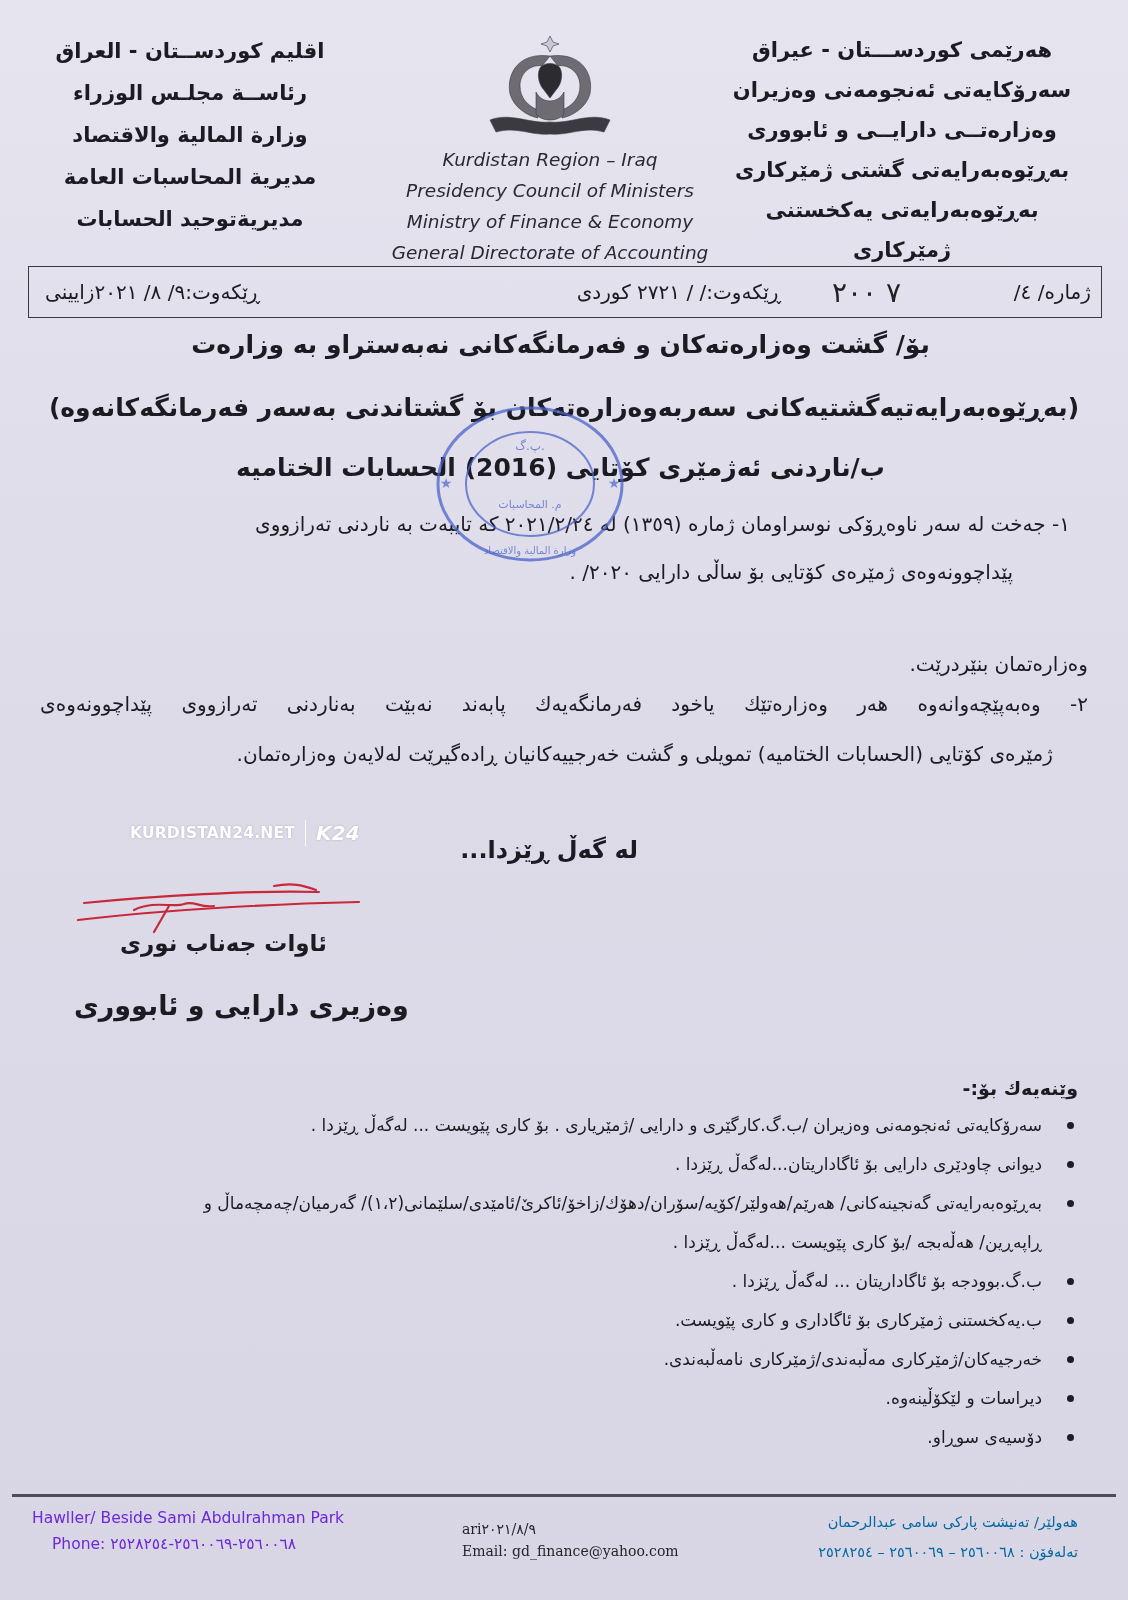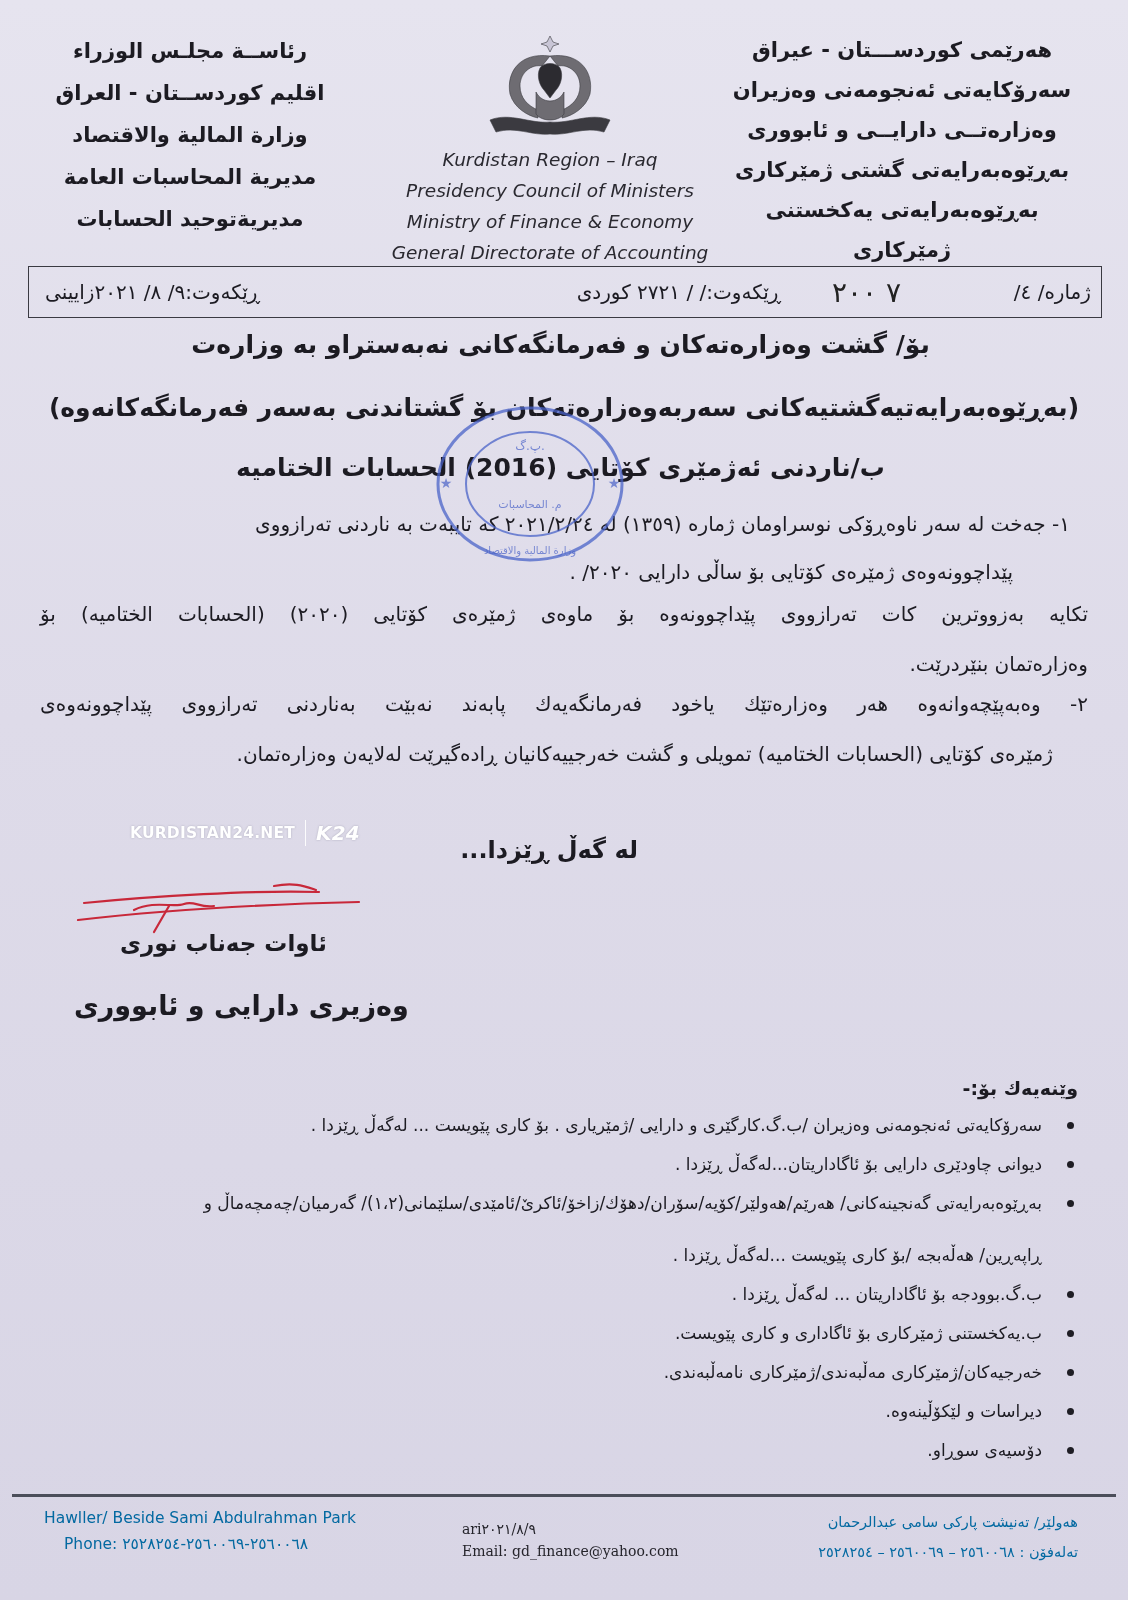--- a/index.html
+++ b/index.html
@@ -79,26 +79,26 @@
   .closing { position: absolute; right: 490px; top: 836px; direction: rtl; font-size: 24px; font-weight: bold; }
   .signature { position: absolute; left: 74px; top: 878px; width: 300px; height: 60px; }
   .sig-name { position: absolute; left: 120px; top: 930px; direction: rtl; font-size: 23px; font-weight: bold; }
   .sig-title { position: absolute; left: 74px; top: 990px; direction: rtl; font-size: 27px; font-weight: bold; }
 
   
   .cc-title { position: absolute; right: 50px; top: 1077px; direction: rtl; font-size: 19px; font-weight: bold; }
   .cc-list { position: absolute; right: 40px; top: 1114px; left: 20px; direction: rtl; margin: 0; padding: 0; list-style: none; }
   .cc-item { position: relative; font-size: 17px; line-height: 22px; padding-right: 46px; text-align: right; margin-bottom: 17px; }
   .cc-item .bullet { position: absolute; right: 14px; top: 8px; width: 7px; height: 7px; border-radius: 50%; background: #1e1d24; }
-  .cc-item .cc-line2 { display: block; margin-top: 30px; padding-right: 0; }
+  .cc-item .cc-line2 { display: block; margin-top: 17px; padding-right: 0; }
   .cc-item.wide { text-align: justify; text-align-last: right; }
 
   
   .footer-rule { position: absolute; left: 12px; right: 12px; top: 1494px; height: 3px; background: #4b4e5a; }
-  .foot-left { position: absolute; left: 32px; top: 1505px; font-size: 15.5px; line-height: 26px; color: #0369a1; margin-left: 12px; }
+  .foot-left { position: absolute; left: 32px; top: 1505px; font-size: 15.5px; line-height: 26px; color: #6d28d9; }
   .foot-left .phone { padding-left: 20px; }
   .foot-mid { position: absolute; left: 462px; top: 1518px; text-align: left; font-family: "DejaVu Serif", serif; font-size: 14px; line-height: 22px; color: #25242b; }
   .foot-right { position: absolute; right: 50px; top: 1507px; direction: rtl; font-size: 14.5px; line-height: 30px; color: #0369a1; text-align: right; }
 </style>
 </head>
 <body>
 
 <div class="page">
 
   <div class="hdr-right">
@@ -121,41 +121,40 @@
         <path d="M10 88 C30 80 50 92 70 90 C90 92 110 80 130 88 L124 100 C104 94 88 104 70 102 C52 104 36 94 16 100Z" fill="#3b3a40"></path>
       </g>
     </svg>
     <div class="hdr-en">Kurdistan Region – Iraq</div>
     <div class="hdr-en">Presidency Council of Ministers</div>
     <div class="hdr-en">Ministry of Finance &amp; Economy</div>
     <div class="hdr-en">General Directorate of Accounting</div>
   </div>
 
   <div class="hdr-left">
+    <div>اقليم كوردســتان - العراق</div>
     <div>رئاســة مجلـس الوزراء</div>
-    <div>اقليم كوردســتان - العراق</div>
     <div>وزارة المالية والاقتصاد</div>
     <div>مديرية المحاسبات العامة</div>
     <div>مديريةتوحيد الحسابات</div>
   </div>
 
   <div class="ref-box">
     <span class="ref-no">ژمارە/ ٤/</span>
     <span class="ref-hand">٧ ٢٠٠</span>
     <span class="ref-date-k">ڕێکەوت:/   /   ٢٧٢١ کوردی</span>
     <span class="ref-date-g">ڕێکەوت:٩/ ٨/ ٢٠٢١زایینی</span>
   </div>
 
   <div class="subject s1">بۆ/ گشت وەزارەتەکان و فەرمانگەکانی نەبەستراو بە وزارەت</div>
   <div class="subject s2">(بەڕێوەبەرایەتیەگشتیەکانی سەربەوەزارەتەکان بۆ گشتاندنی بەسەر فەرمانگەکانەوە)</div>
   <div class="subject s3">ب/ناردنی ئەژمێری کۆتایی (2016) الحسابات الختاميه</div>
 
   <div class="para p1a">١-  جەخت لە سەر ناوەڕۆکی نوسراومان ژمارە (١٣٥٩) لە ٢٠٢١/٢/٢٤ کە تایبەت بە ناردنی تەرازووی</div>
   <div class="para p1b">پێداچوونەوەی  ژمێرەی کۆتایی بۆ ساڵی دارایی ٢٠٢٠/ .</div>
-  <div class="para p2a">تکایە بەزووترین کات تەرازووی پێداچوونەوە بۆ ماوەی ژمێرەی کۆتایی (٢٠٢٠) (الحسابات الختاميه) بۆ</div>
   <div class="para p2b">وەزارەتمان بنێردرێت.</div>
   <div class="para p3a">٢-  وەبەپێچەوانەوە هەر وەزارەتێك یاخود فەرمانگەیەك پابەند نەبێت بەناردنی تەرازووی پێداچوونەوەی</div>
   <div class="para p3b">ژمێرەی کۆتایی (الحسابات الختاميه) تمویلی و گشت خەرجییەکانیان ڕادەگیرێت لەلایەن وەزارەتمان.</div>
 
   <svg class="stamp" viewBox="0 0 196 160">
     <g fill="none" stroke="#4a63c8" stroke-opacity="0.75">
       <ellipse cx="98" cy="80" rx="92" ry="76" stroke-width="3"></ellipse>
       <ellipse cx="98" cy="80" rx="64" ry="52" stroke-width="2"></ellipse>
     </g>
     <g fill="#4a63c8" fill-opacity="0.7" font-family="DejaVu Sans, sans-serif" text-anchor="middle">

